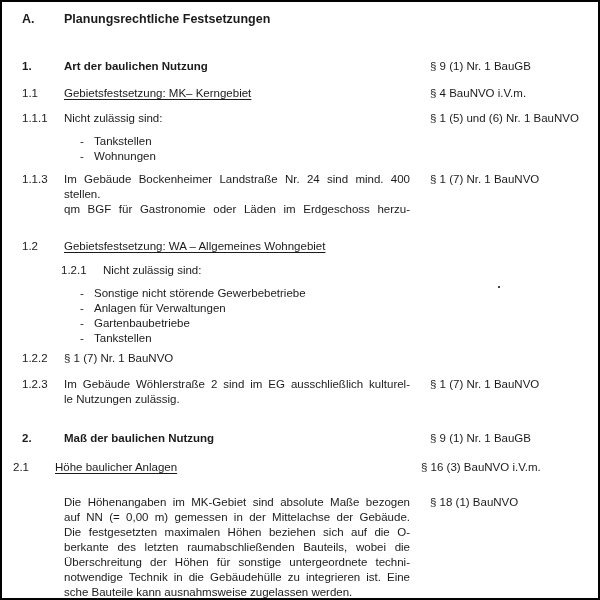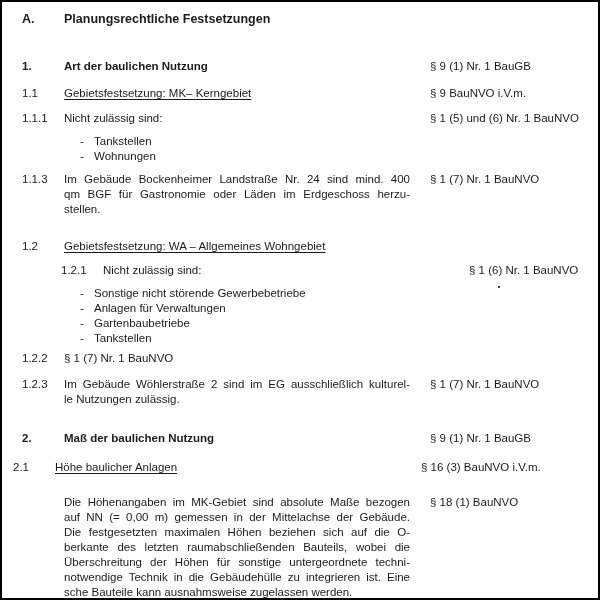--- a/index.html
+++ b/index.html
@@ -69,21 +69,21 @@
 
   <div class="row mt32">
     <div class="num bold">1.</div>
     <div class="txt bold">Art der baulichen Nutzung</div>
     <div class="ref">§ 9 (1) Nr. 1 BauGB</div>
   </div>
 
   <div class="row mt12">
     <div class="num">1.1</div>
     <div class="txt"><span class="ul">Gebietsfestsetzung: MK– Kerngebiet</span></div>
-    <div class="ref">§ 9 BauNVO i.V.m.</div>
+    <div class="ref">§ 4 BauNVO i.V.m.</div>
   </div>
 
   <div class="row mt10">
     <div class="num">1.1.1</div>
     <div class="txt">Nicht zulässig sind:</div>
     <div class="ref">§ 1 (5) und (6) Nr. 1 BauNVO</div>
   </div>
 
   <div class="row mt8">
     <div class="num"></div>
@@ -98,36 +98,35 @@
       </div>
     </div>
     <div class="ref"></div>
   </div>
 
   <div class="row mt8">
     <div class="num">1.1.3</div>
     <div class="txt">
         <div class="jblock">
           <div class="tline">Im Gebäude Bockenheimer Landstraße Nr. 24 sind mind. 400</div>
+          <div class="tline last">stellen.</div>
           <div class="tline">qm BGF für Gastronomie oder Läden im Erdgeschoss herzu-</div>
-          <div class="tline last">stellen.</div>
         </div>
       </div>
     <div class="ref">§ 1 (7) Nr. 1 BauNVO</div>
   </div>
 
   <div class="row mt22">
     <div class="num">1.2</div>
     <div class="txt"><span class="ul">Gebietsfestsetzung: WA – Allgemeines Wohngebiet</span></div>
   </div>
 
   <div class="row mt9">
     <div class="num">1.2.1</div>
     <div class="txt">Nicht zulässig sind:</div>
-    <div class="ref">§ 1 (6) Nr. 1 BauNVO</div>
   </div>
 
   <div class="row mt8">
     <div class="num"></div>
     <div class="txt">
       <div class="bullet">
         <span class="dash">-</span>
         <span>Sonstige nicht störende Gewerbebetriebe</span>
       </div>
       <div class="bullet">

